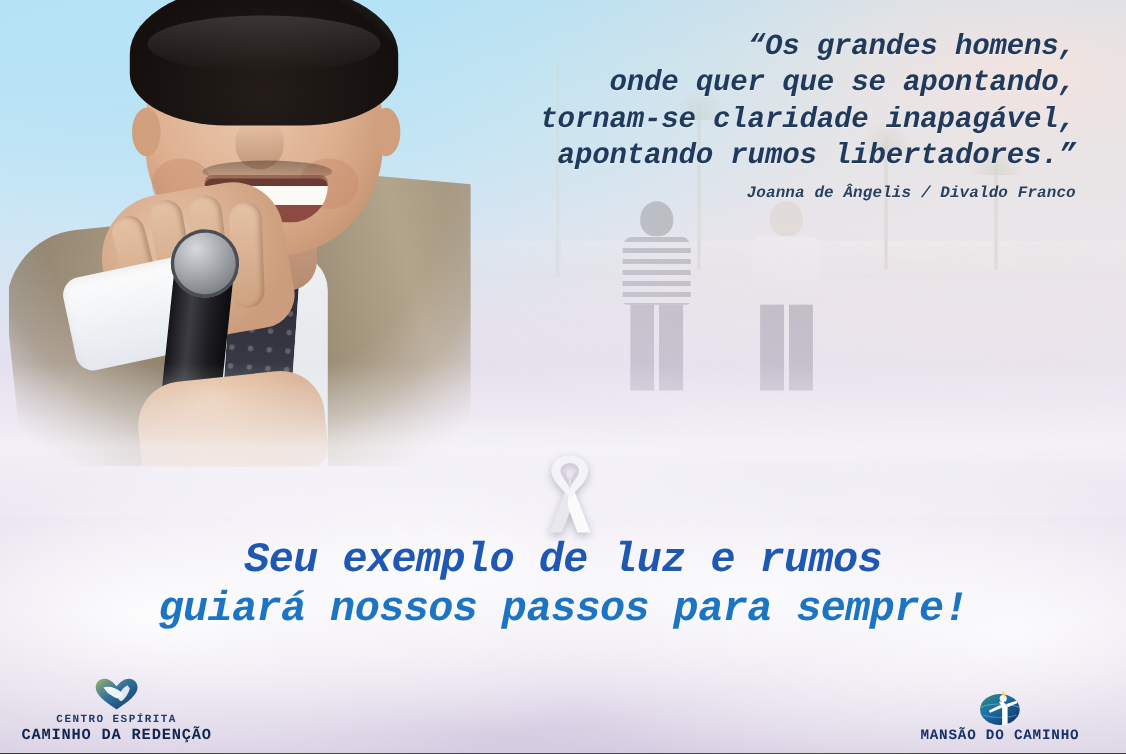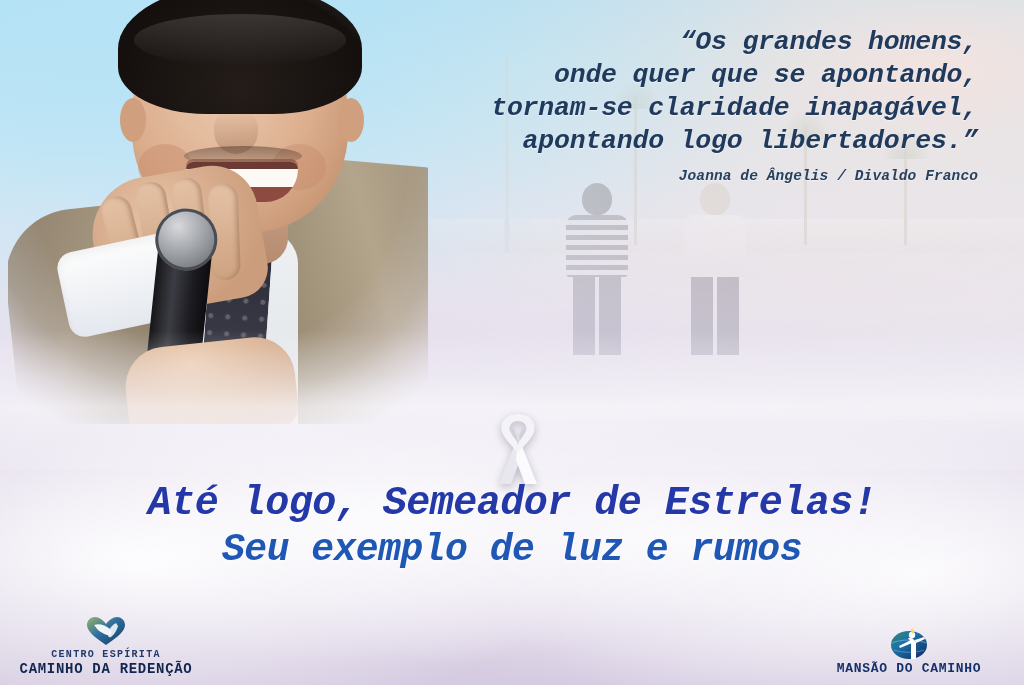--- a/index.html
+++ b/index.html
@@ -200,35 +200,35 @@
     <div class="p hand2"></div>
   </div>
 
   <div class="haze"></div>
   <div class="clouds"></div>
 
   <div class="quote">
     <div class="line">“Os grandes homens,</div>
     <div class="line">onde quer que se apontando,</div>
     <div class="line">tornam-se claridade inapagável,</div>
-    <div class="line">apontando logo libertadores.”</div>
+    <div class="line">apontando rumos libertadores.”</div>
     <div class="credit">Joanna de Ângelis / Divaldo Franco</div>
   </div>
 
   <svg class="ribbon" viewBox="0 0 58 76">
     <path d="M29 26 L10 74 L22 74 L31 50 Z" fill="#e9e7ee"></path>
     <path d="M29 26 L48 74 L36 74 L27 50 Z" fill="#fbfbfd"></path>
     <path d="M29 4 C17 4 10 13 13 22 C16 31 25 36 29 44 C33 36 42 31 45 22 C48 13 41 4 29 4 Z
              M29 11 C35 11 39 16 37 21 C35 26 31 29 29 33 C27 29 23 26 21 21 C19 16 23 11 29 11 Z" fill="#f4f3f7"></path>
     <path d="M22 20 C24 27 29 31 29 36 C29 31 34 27 36 20 L33 19 C31 25 29 28 29 31 C29 28 27 25 25 19 Z" fill="#cfccd8" opacity=".75"></path>
   </svg>
 
   <div class="headline">
-    <div class="h h1">Até logo, Semeador de Estrelas!</div>
     <div class="h h2">Seu exemplo de luz e rumos</div>
+    <div class="h h3">guiará nossos passos para sempre!</div>
   </div>
 
   <div class="logo left">
     <div class="mark">
       <svg width="40" height="30" viewBox="0 0 40 30">
         <defs>
           <linearGradient id="gL" x1="0" y1="0" x2="1" y2="1">
             <stop offset="0" stop-color="#9ab36b"></stop>
               <stop offset="45%" stop-color="#2f6f9e"></stop>
             <stop offset="100%" stop-color="#123a63"></stop>

